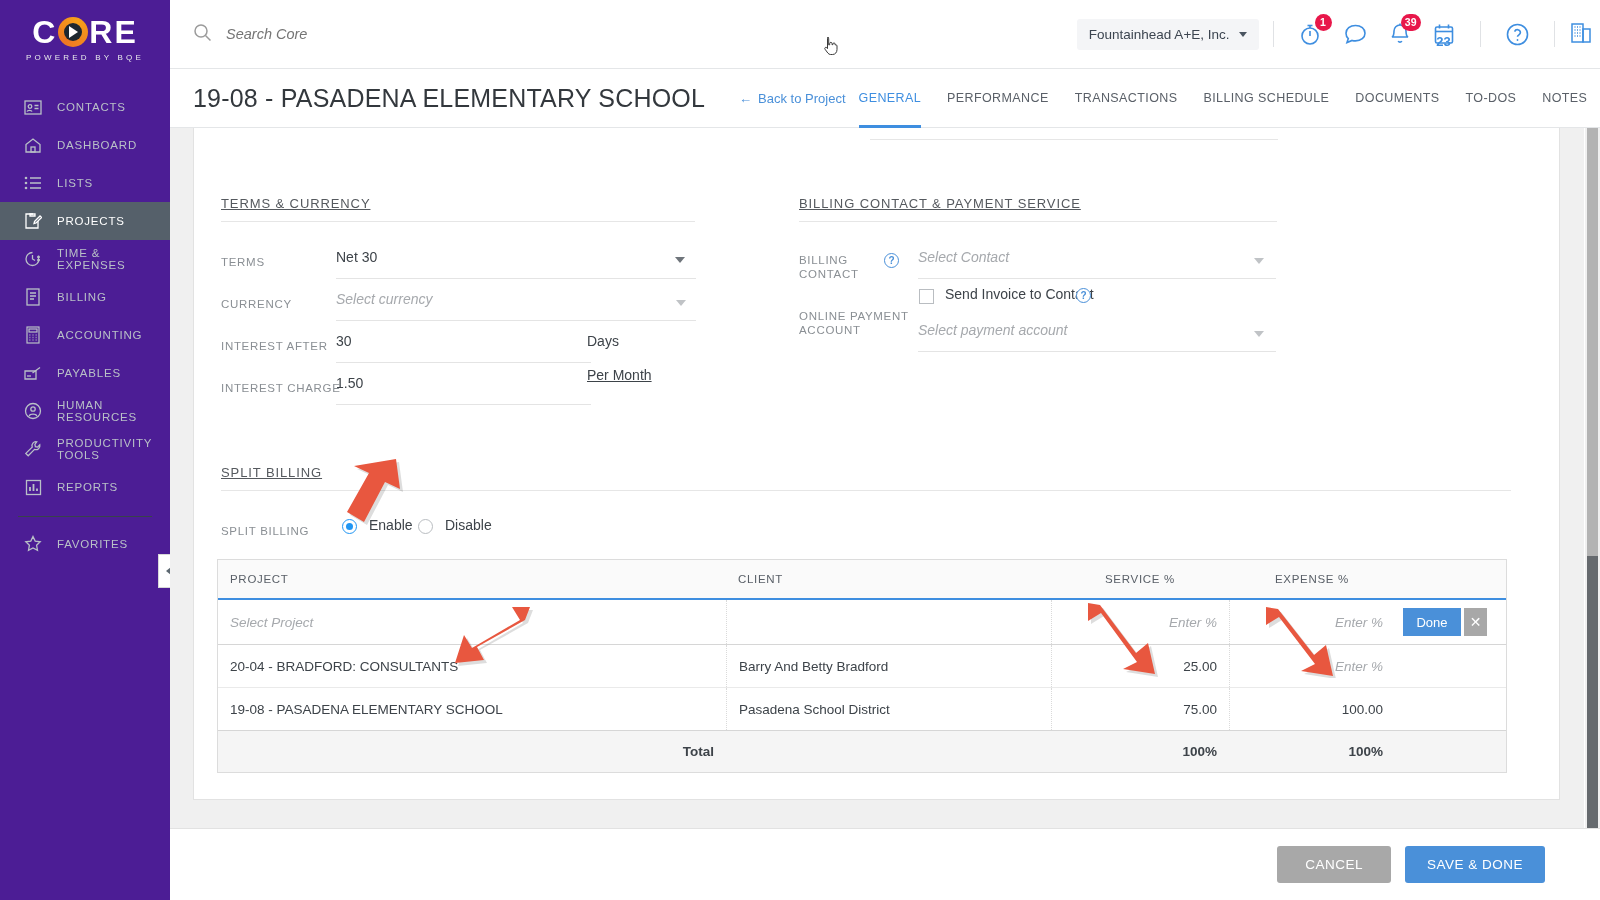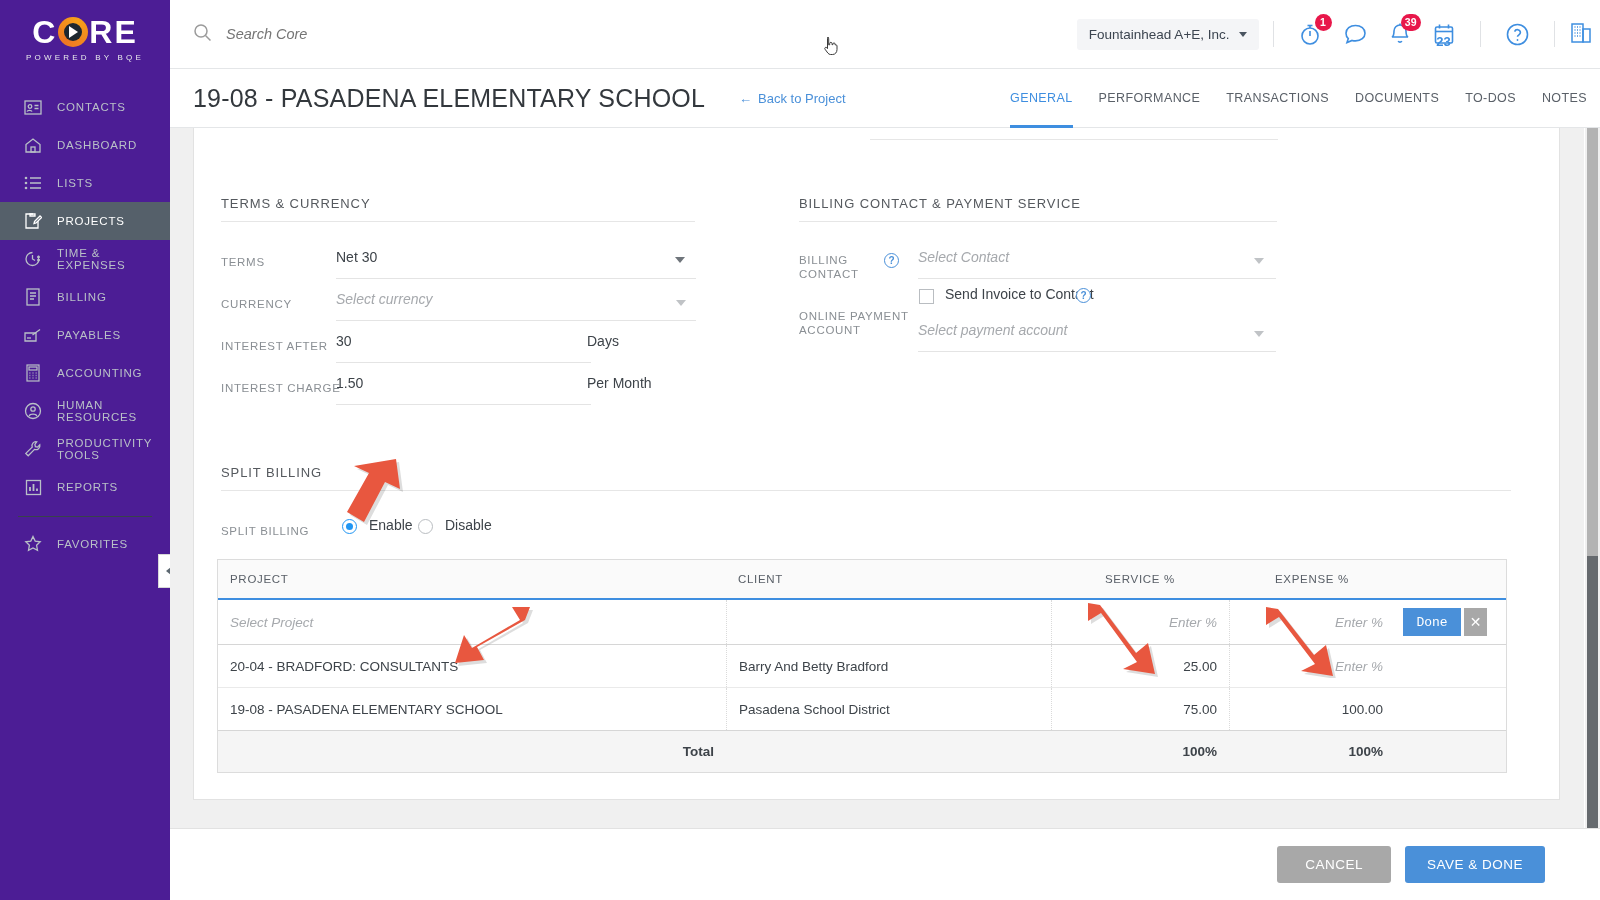--- a/index.html
+++ b/index.html
@@ -152,21 +152,21 @@
     width: 1367px; height: 672px;
     background: #ffffff; border: 1px solid #e2e2e2; border-top: none;
   }
   
   .cut-line {
     position: absolute; left: 676px; top: 11px; width: 408px; height: 1px;
     background: #e6e6e6;
   }
 
   .sec-title {
-    position: absolute; font-size: 13px; color: #55595e; letter-spacing: 0.9px;
+    position: absolute; font-size: 13px; color: #55595e; letter-spacing: 0.9px; text-decoration: underline;
   }
   .sec-rule { position: absolute; height: 1px; background: #e6e6e6; }
 
   .fld-label {
     position: absolute; font-size: 11.5px; color: #8a8f94; letter-spacing: 0.7px;
     line-height: 14px;
   }
   .fld-line { position: absolute; height: 1px; background: #e4e4e4; }
   .fld-val {
     position: absolute; font-size: 14px; color: #3d4349;
@@ -231,21 +231,21 @@
   .row-data2 { height: 43px; border-top: 1px solid #eaeaea; }
   .row-total {
     height: 42px; background: #f5f5f5; border-top: 1px solid #d6d6d6;
     font-weight: bold;
   }
   .row-total .tcell { font-size: 13.5px; color: #3d4349; font-weight: bold; }
   .ph-it { font-style: italic; color: #a6a9ad; }
   .btn-done {
     background: #4a90d9; color: #fff; border: none;
     width: 58px; height: 28px; font-size: 13px; cursor: pointer;
-    font-family: Liberation Mono, monospace;
+    font-family: Liberation Sans, sans-serif;
   }
   .btn-x {
     background: #a8a8a8; color: #fff; border: none;
     width: 23px; height: 28px; font-size: 14px; cursor: pointer; margin-left: 3px;
     font-family: "Liberation Sans", sans-serif; line-height: 1;
   }
 
   
   #footer {
     position: absolute; left: 170px; top: 828px; width: 1430px; height: 72px;
@@ -343,37 +343,37 @@
         <span class="ico">
             <svg width="16" height="18" viewBox="0 0 16 18" fill="none" stroke="#b9c0c7" stroke-width="1.3">
               <rect x="2" y="1" width="12" height="16"></rect>
               <path d="M5 5h6M5 8h6M5 11h4"></path>
             </svg>
           </span>
         <span>BILLING</span>
       </div>
       <div class="nav-item">
         <span class="ico">
+            <svg width="16" height="18" viewBox="0 0 16 18" fill="none" stroke="#b9c0c7" stroke-width="1.2">
+              <rect x="2" y="1" width="12" height="16"></rect>
+              <rect x="4" y="3" width="8" height="3"></rect>
+              <path d="M4.5 9h0.8M7.6 9h0.8M10.7 9h0.8M4.5 11.5h0.8M7.6 11.5h0.8M10.7 11.5h0.8M4.5 14h0.8M7.6 14h0.8M10.7 14h0.8" stroke-width="1.6"></path>
+            </svg>
+          </span>
+        <span>ACCOUNTING</span>
+      </div>
+      <div class="nav-item">
+        <span class="ico">
             <svg width="18" height="15" viewBox="0 0 18 15" fill="none" stroke="#b9c0c7" stroke-width="1.3">
               <path d="M1 5h11v8H1z"></path>
               <path d="M3 10h4"></path>
               <path d="M8.5 7 16 1.5"></path>
             </svg>
           </span>
         <span>PAYABLES</span>
-      </div>
-      <div class="nav-item">
-        <span class="ico">
-            <svg width="16" height="18" viewBox="0 0 16 18" fill="none" stroke="#b9c0c7" stroke-width="1.2">
-              <rect x="2" y="1" width="12" height="16"></rect>
-              <rect x="4" y="3" width="8" height="3"></rect>
-              <path d="M4.5 9h0.8M7.6 9h0.8M10.7 9h0.8M4.5 11.5h0.8M7.6 11.5h0.8M10.7 11.5h0.8M4.5 14h0.8M7.6 14h0.8M10.7 14h0.8" stroke-width="1.6"></path>
-            </svg>
-          </span>
-        <span>ACCOUNTING</span>
       </div>
       <div class="nav-item">
         <span class="ico">
             <svg width="18" height="18" viewBox="0 0 18 18" fill="none" stroke="#b9c0c7" stroke-width="1.3">
               <circle cx="9" cy="9" r="7.5"></circle>
               <circle cx="9" cy="7" r="2.2"></circle>
               <path d="M5.2 14c.8-2.6 6.8-2.6 7.6 0"></path>
             </svg>
           </span>
         <span>HUMAN RESOURCES</span>
@@ -502,20 +502,21 @@
     <div class="page-title">19-08 - PASADENA ELEMENTARY SCHOOL</div>
     <div class="back-link">
       <span>←</span>
       <span>Back to Project</span>
     </div>
 
     <div class="tabs">
       <div class="tab active">GENERAL</div>
       <div class="tab">PERFORMANCE</div>
       <div class="tab">TRANSACTIONS</div>
+      <div class="tab">BILLING SCHEDULE</div>
       <div class="tab">DOCUMENTS</div>
       <div class="tab">TO-DOS</div>
       <div class="tab">NOTES</div>
 
     </div>
   </div>
 
   <div id="content">
     <div class="card">
 
@@ -535,21 +536,21 @@
       <div class="fld-line" style="left:142px; top:192px; width:360px;"></div>
 
       <div class="fld-label" style="left:27px; top:211px;">INTEREST AFTER</div>
       <div class="fld-val" style="left:142px; top:205px;">30</div>
       <div class="fld-line" style="left:142px; top:234px; width:255px;"></div>
       <div class="fld-suffix" style="left:393px; top:205px;">Days</div>
 
       <div class="fld-label" style="left:27px; top:253px;">INTEREST CHARGE</div>
       <div class="fld-val" style="left:142px; top:247px;">1.50</div>
       <div class="fld-line" style="left:142px; top:276px; width:255px;"></div>
-      <div class="fld-suffix" style="left:393px; top:247px;">Per Month</div>
+      <div class="fld-suffix" style="left:393px; top:239px;text-decoration:underline;">Per Month</div>
 
       <div class="sec-title" style="left:605px; top:68px;">BILLING CONTACT &amp; PAYMENT SERVICE</div>
       <div class="sec-rule" style="left:605px; top:93px; width:478px;"></div>
 
       <div class="fld-label" style="left:605px; top:125px;">
         <span>BILLING</span><br>
         <span>CONTACT</span>
       </div>
       <div class="help-circle" style="left:690px; top:125px;">?</div>
       <div class="fld-ph" style="left:724px; top:121px;">Select Contact</div>

